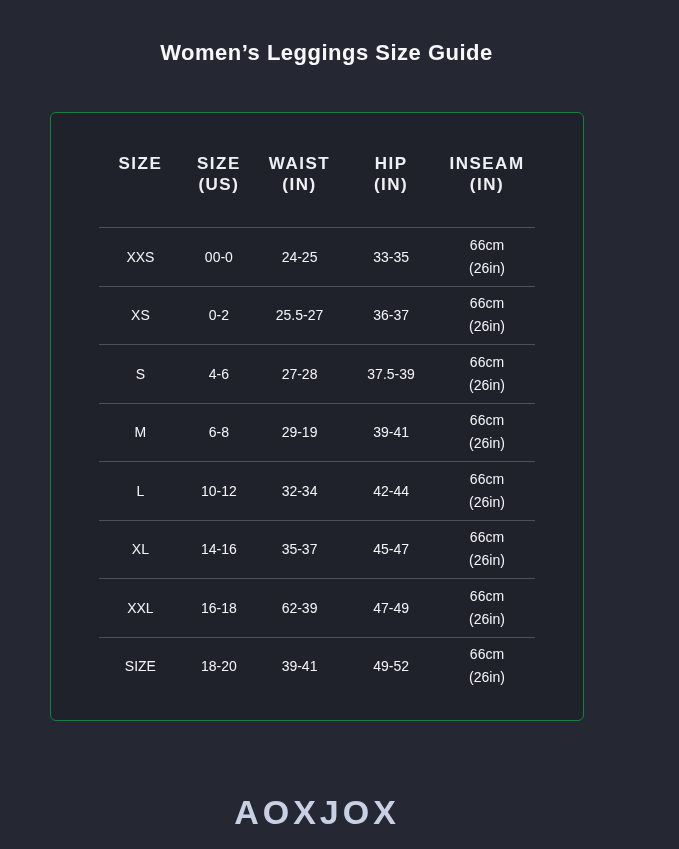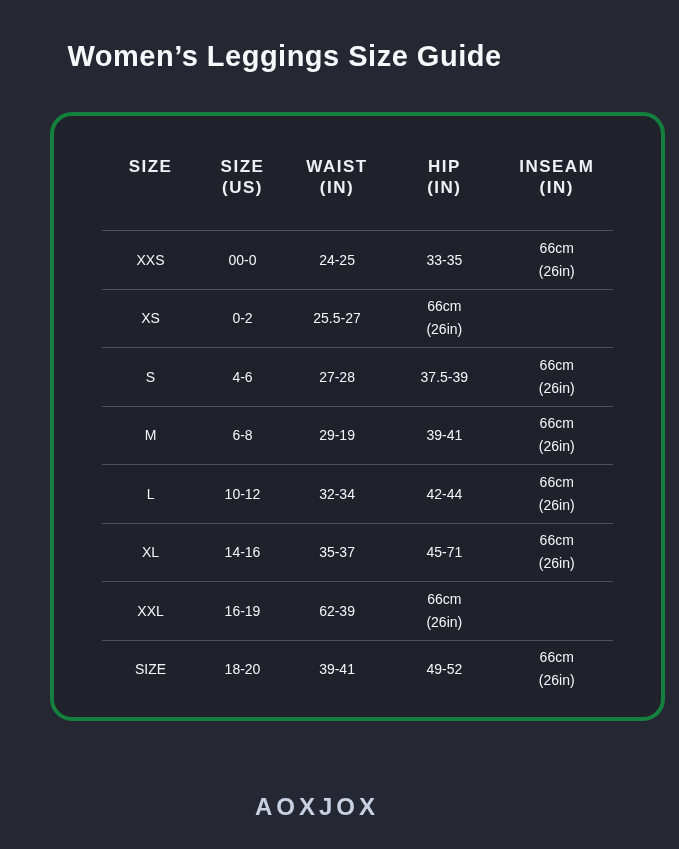--- a/index.html
+++ b/index.html
@@ -14,35 +14,36 @@
     color: #f4f5f7;
     position: relative;
     overflow: hidden;
   }
   .page-title {
     position: absolute;
     top: 40px;
     left: 0;
     width: 569px;
     text-align: center;
-    font-size: 29px;
+    font-size: 22px;
     font-weight: 700;
     letter-spacing: 0.5px;
     color: #f7f8fa;
+    padding-left: 42px;
   }
   .size-panel {
     position: absolute;
     left: 50px;
     top: 112px;
-    width: 615px;
+    width: 534px;
     height: 609px;
     box-sizing: border-box;
     background: #20222b;
-    border: 4px solid #15803d;
-    border-radius: 22px;
+    border: 1px solid #15803d;
+    border-radius: 6px;
     padding: 40px 48px 0 48px;
   }
   .size-grid {
     width: 100%;
   }
   .grid-row {
     display: grid;
     grid-template-columns: 19% 17% 20% 22% 22%;
     align-items: center;
   }
@@ -89,21 +90,21 @@
     vertical-align: -2px;
     margin-right: 9px;
     letter-spacing: 0;
   }
   .brand-logo {
     position: absolute;
     top: 793px;
     left: 0;
     width: 634px;
     text-align: center;
-    font-size: 24px;
+    font-size: 34px;
     font-weight: 800;
     letter-spacing: 4px;
     color: #c7d1e3;
   }
 </style>
 </head>
 <body>
 
 <div class="page-title">Women’s Leggings Size Guide</div>
 
@@ -141,20 +142,21 @@
       <div class="cell inseam">
         <div>66cm</div>
         <div>(26in)</div>
       </div>
     </div>
 
     <div class="grid-row data-row">
       <div class="cell">XS</div>
       <div class="cell">0-2</div>
       <div class="cell">25.5-27</div>
+      <div class="cell">36-37</div>
       <div class="cell inseam">
         <div>66cm</div>
         <div>(26in)</div>
       </div>
     </div>
 
     <div class="grid-row data-row">
       <div class="cell">S</div>
       <div class="cell">4-6</div>
       <div class="cell">27-28</div>
@@ -184,31 +186,32 @@
       <div class="cell inseam">
         <div>66cm</div>
         <div>(26in)</div>
       </div>
     </div>
 
     <div class="grid-row data-row">
       <div class="cell">XL</div>
       <div class="cell">14-16</div>
       <div class="cell">35-37</div>
-      <div class="cell">45-71</div>
+      <div class="cell">45-47</div>
       <div class="cell inseam">
         <div>66cm</div>
         <div>(26in)</div>
       </div>
     </div>
 
     <div class="grid-row data-row">
       <div class="cell">XXL</div>
-      <div class="cell">16-19</div>
+      <div class="cell">16-18</div>
       <div class="cell">62-39</div>
+      <div class="cell">47-49</div>
       <div class="cell inseam">
         <div>66cm</div>
         <div>(26in)</div>
       </div>
     </div>
 
     <div class="grid-row data-row">
       <div class="cell">SIZE</div>
       <div class="cell">18-20</div>
       <div class="cell">39-41</div>

